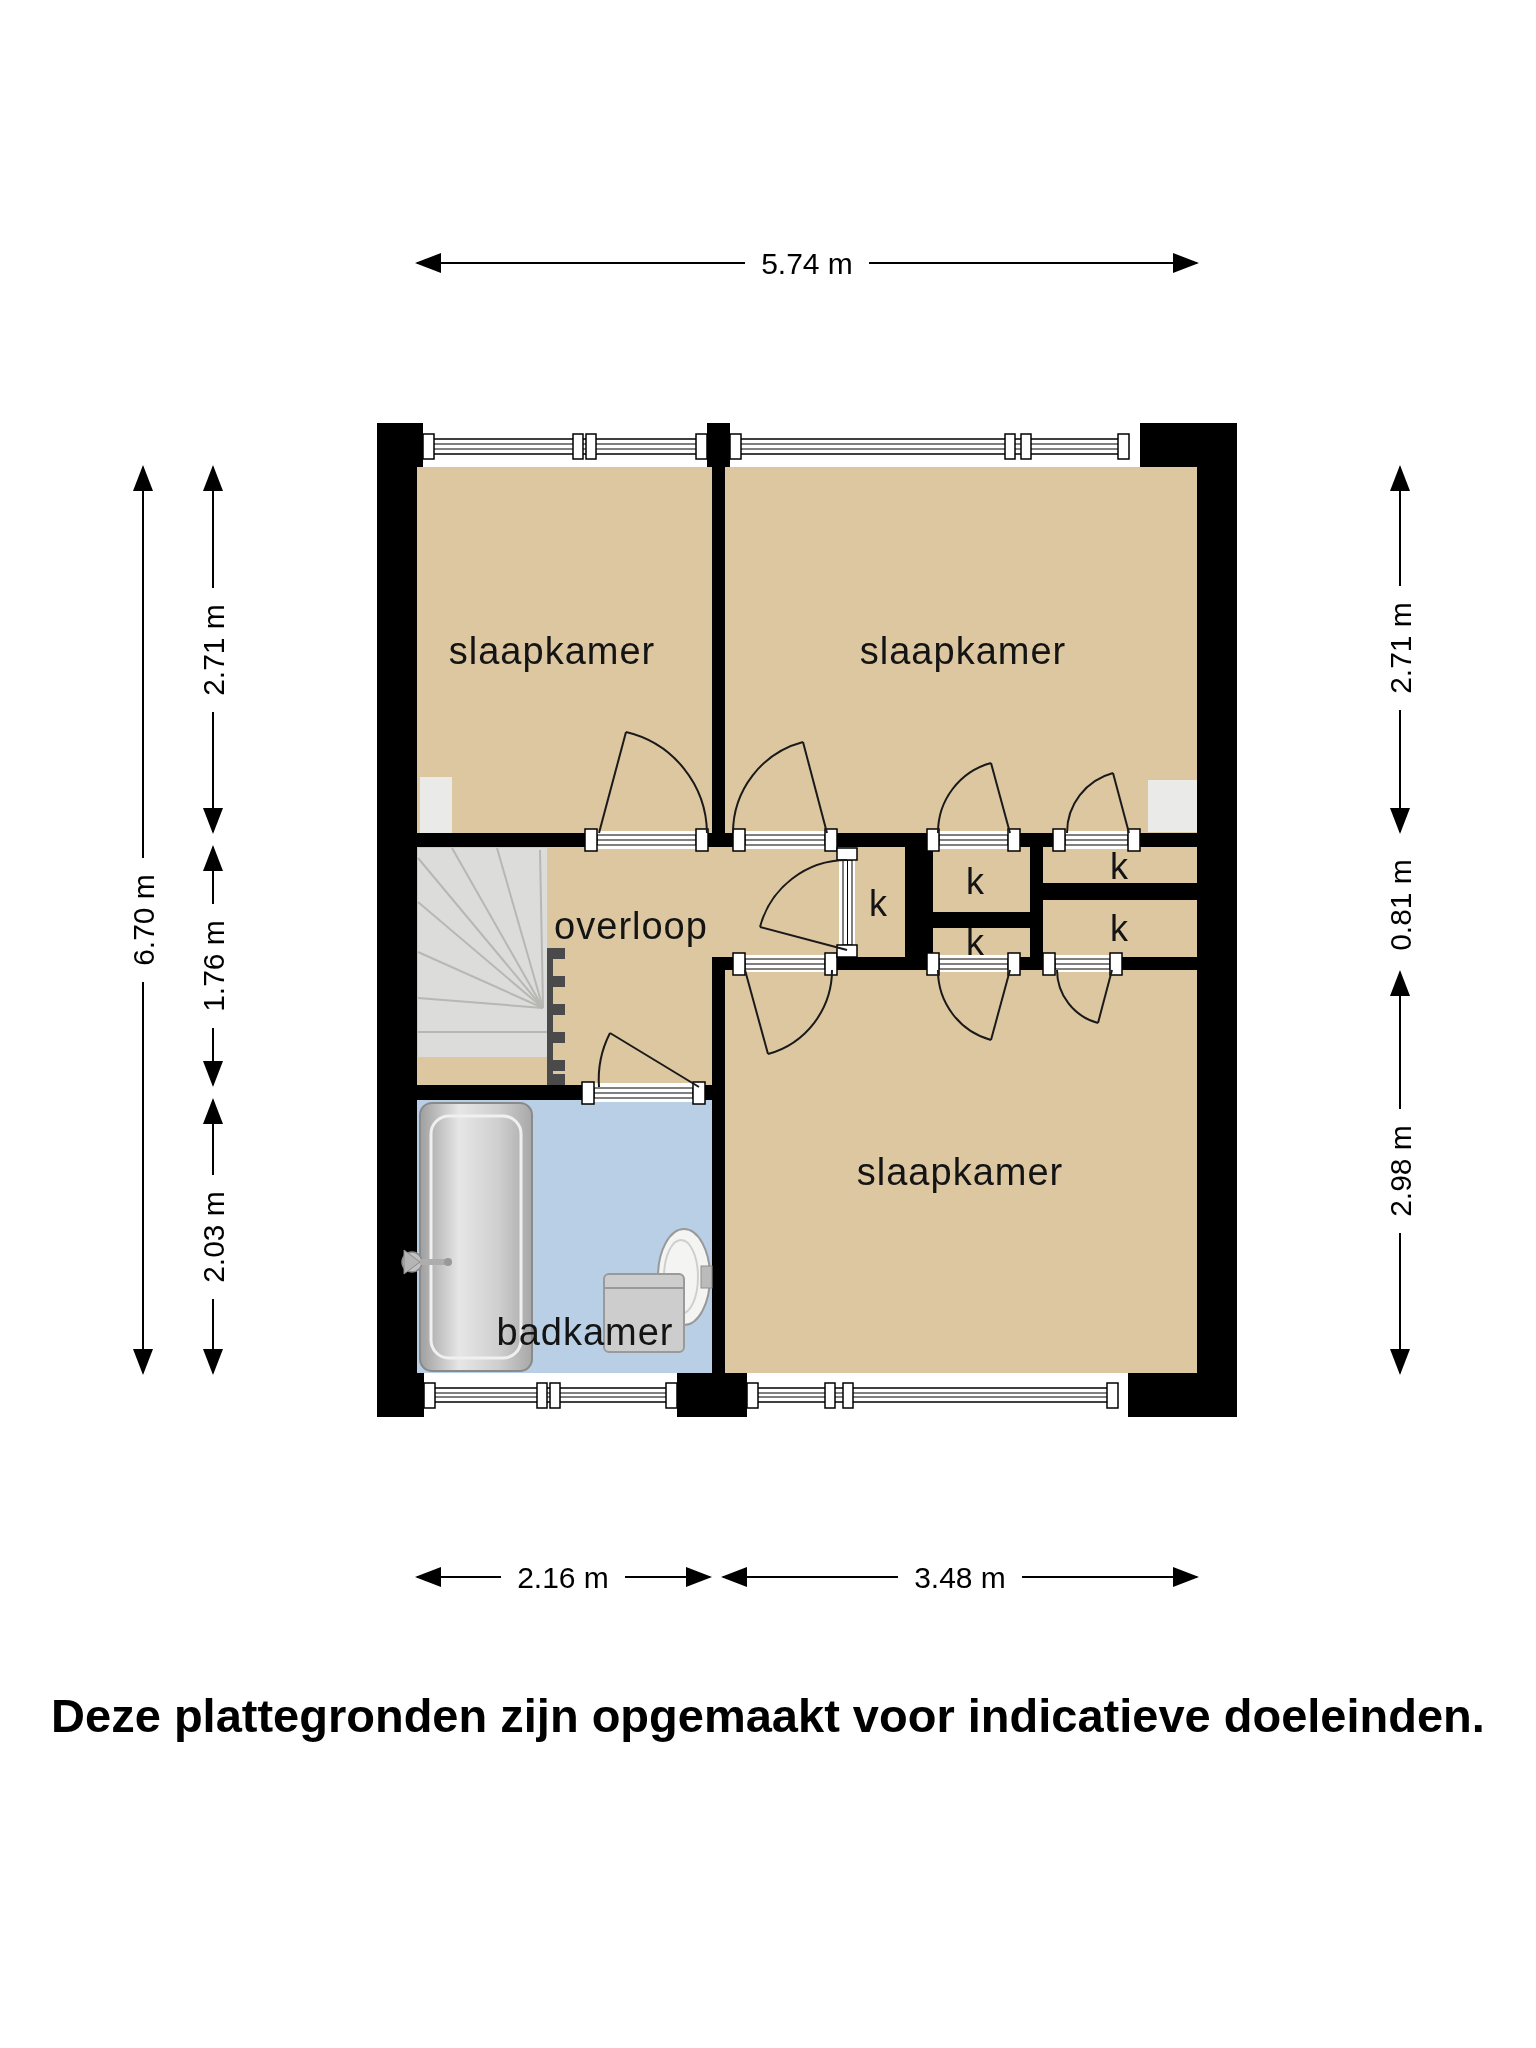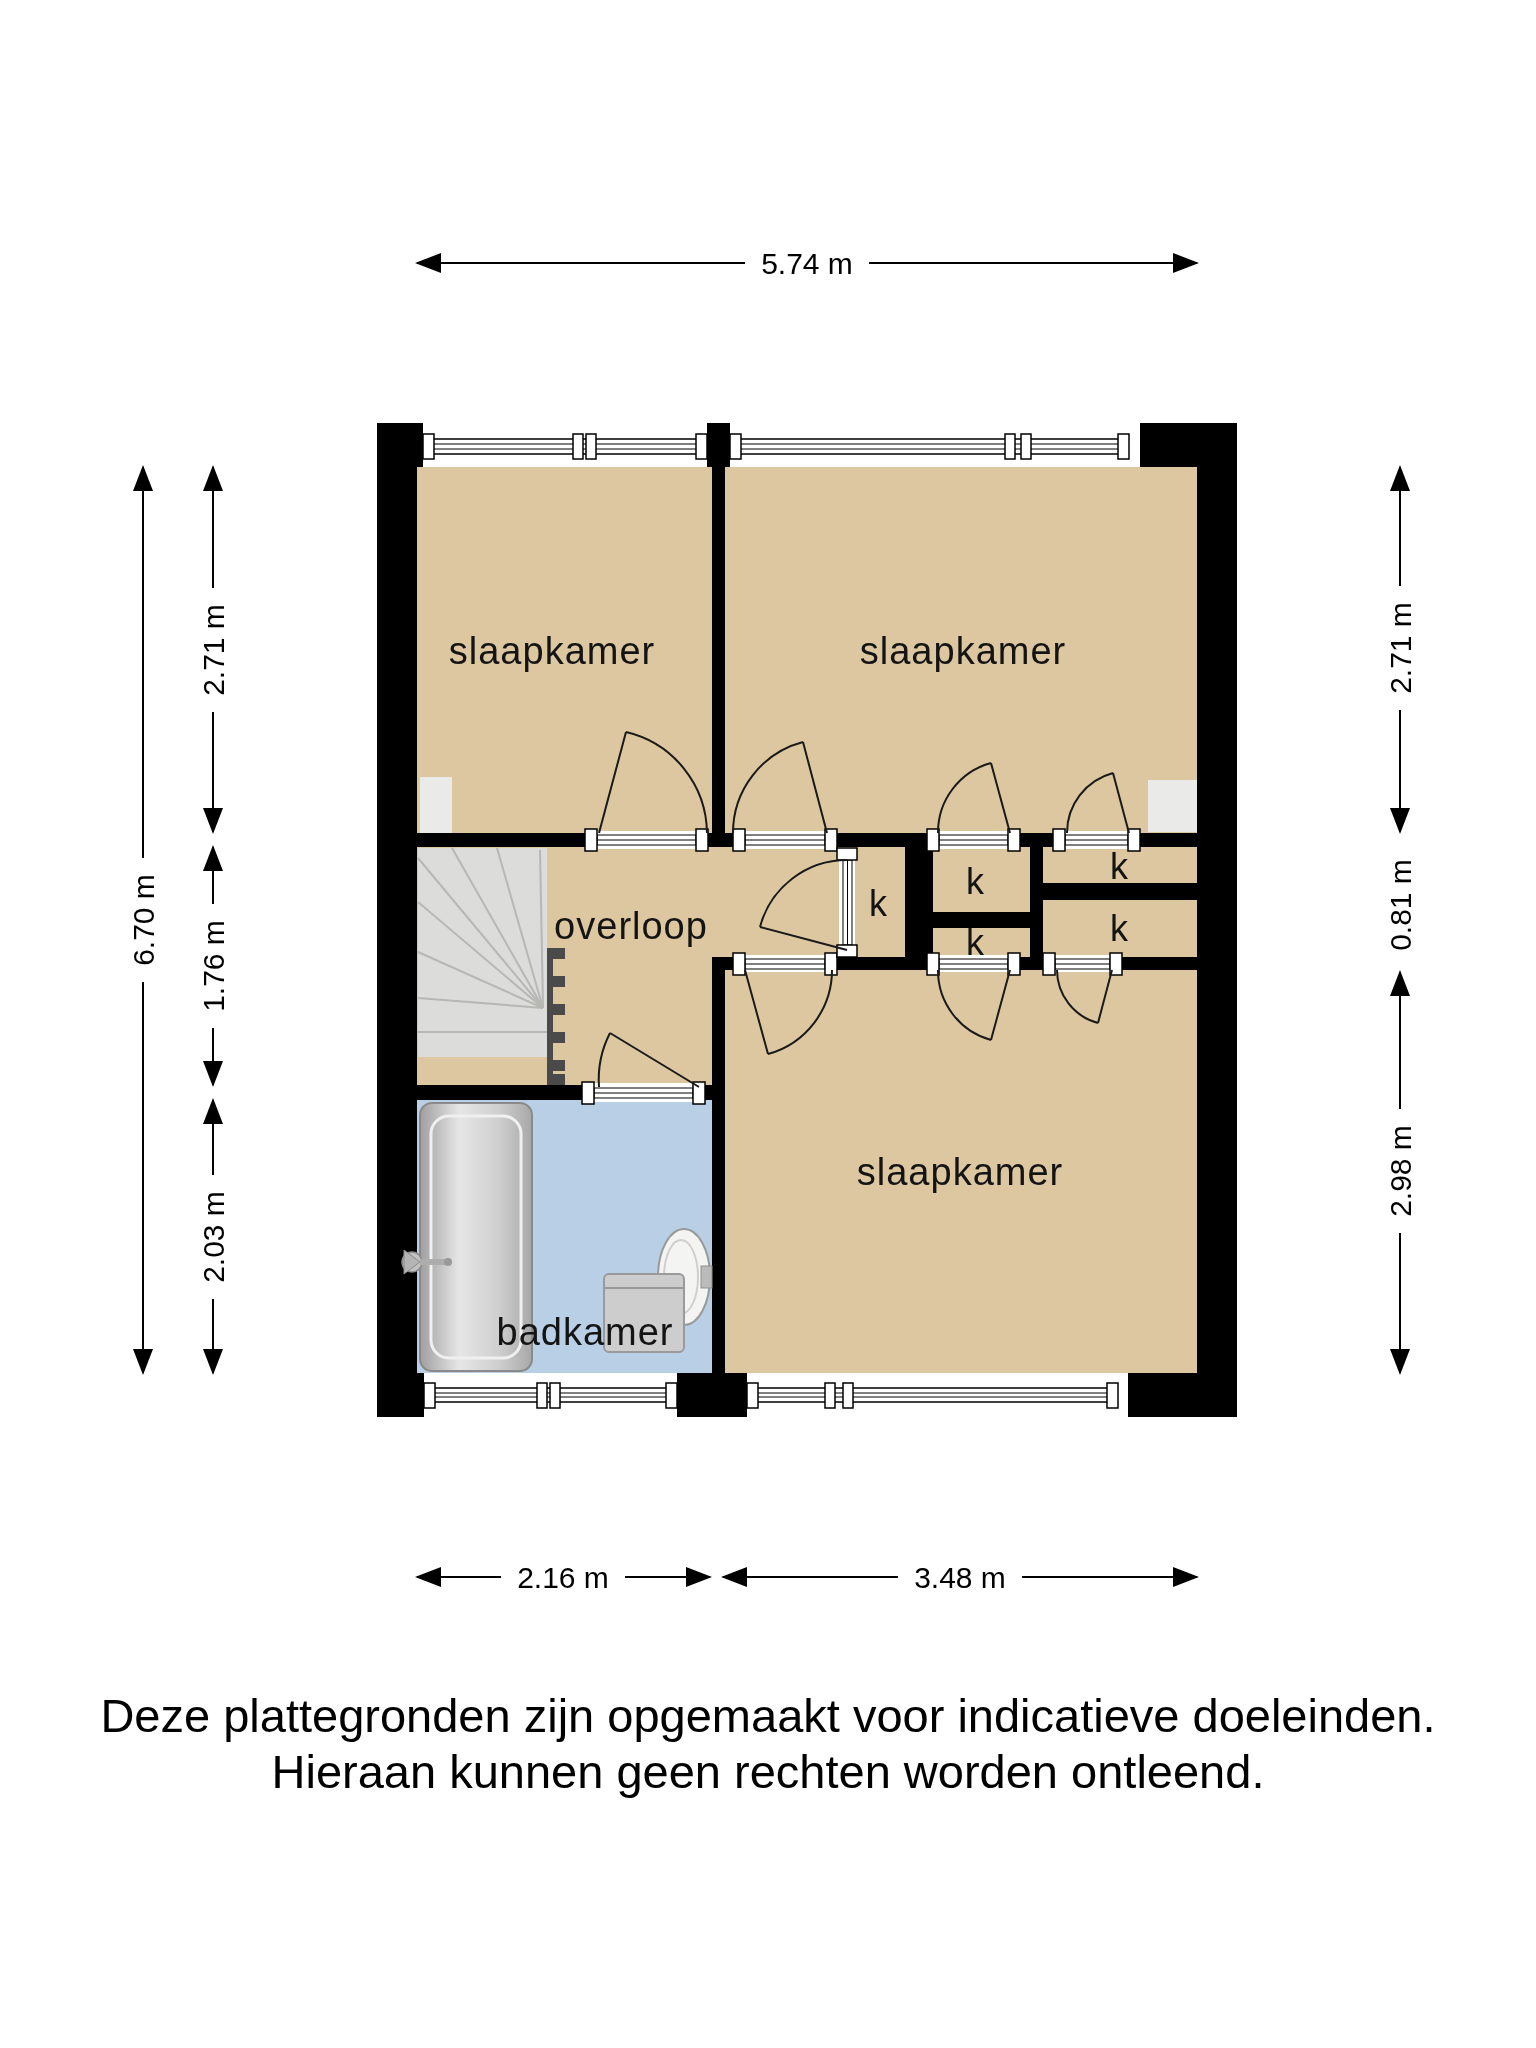--- a/index.html
+++ b/index.html
@@ -12,21 +12,21 @@
   .dim-line{stroke:#000;stroke-width:2;}
   .wallseg{stroke:none;}
   .glaze{fill:#fff;stroke:#000;stroke-width:1.5;}
   .glazeline{stroke:#000;stroke-width:1;}
   .post{fill:#fff;stroke:#000;stroke-width:1.5;}
   .doorband{fill:#fff;stroke:#000;stroke-width:1;}
   .arc{fill:none;stroke:#1a1a1a;stroke-width:2;}
   .leaf{stroke:#1a1a1a;stroke-width:2;}
   .tread{stroke:#b7b7b3;stroke-width:2;fill:none;}
   #disclaimer{position:absolute;left:0;top:1688px;width:1536px;text-align:center;
-              font-weight:normal;font-size:47px;line-height:56px;color:#000;
+              font-weight:bold;font-size:47px;line-height:56px;color:#000;
               font-family:"Liberation Sans",sans-serif;}
 </style>
 </head>
 <body>
 
 <div id="canvas">
 <svg id="plan-svg" width="1536" height="2048" viewBox="0 0 1536 2048">
   <defs>
     <marker id="arr" markerWidth="14" markerHeight="10" refX="12" refY="5" orient="auto-start-reverse">
       <path d="M0,0 L13,5 L0,10 z" fill="#000"></path>
@@ -290,15 +290,14 @@
     <text class="dim-label" x="563" y="1588">2.16 m</text>
 
     <line class="dim-line" x1="723" y1="1577" x2="1197" y2="1577" marker-start="url(#arr)" marker-end="url(#arr)"></line>
     <rect x="898" y="1557" width="124" height="40" fill="#fff"></rect>
     <text class="dim-label" x="960" y="1588">3.48 m</text>
   </g>
 </svg>
 
 <div id="disclaimer">
   <div>Deze plattegronden zijn opgemaakt voor indicatieve doeleinden.</div>
-  <div>Hieraan kunnen geen rechten worden ontleend.</div>
 </div>
 </div>
 
 </body></html>

